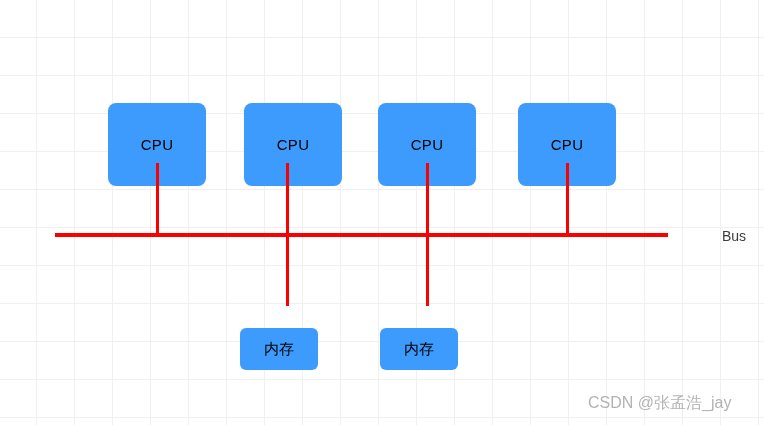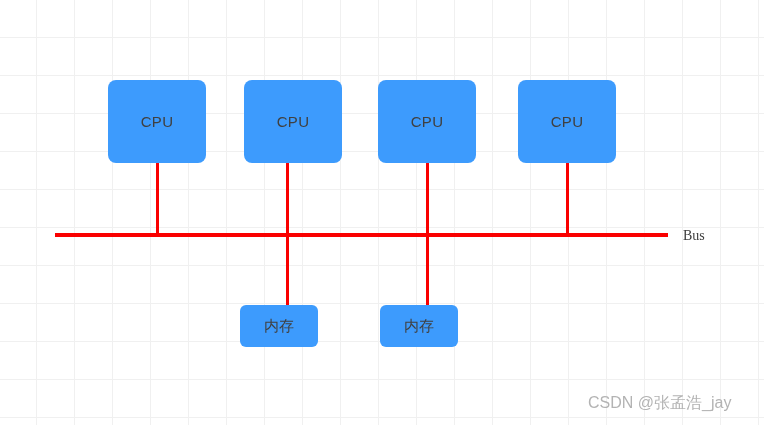--- a/index.html
+++ b/index.html
@@ -28,22 +28,23 @@
 
   
   .node {
     position: absolute;
     box-sizing: border-box;
     background: #3d9bfd;
     border-radius: 8px;
     display: flex;
     align-items: center;
     justify-content: center;
-    color: #404040;
+    color: #000000;
     user-select: none;
+    margin-top: 23px;
   }
   .node.cpu {
     width: 98px;
     height: 83px;
     font-size: 15px;
     letter-spacing: 0.3px;
   }
   .node.mem {
     width: 78px;
     height: 42px;
@@ -98,21 +99,21 @@
 
   <div class="wire-v" style="left:156px; top:163px; height:73px;"></div>
   <div class="wire-v" style="left:286px; top:163px; height:73px;"></div>
   <div class="wire-v" style="left:426px; top:163px; height:73px;"></div>
   <div class="wire-v" style="left:566px; top:163px; height:73px;"></div>
 
   <div class="wire-v" style="left:286px; top:234px; height:72px;"></div>
   <div class="wire-v" style="left:426px; top:234px; height:72px;"></div>
 
   <div class="wire-bus" style="left:55px; top:233px; width:613px;"></div>
-  <div class="bus-label" style="left:683px; top:228px;font-family:Liberation Serif, serif;">Bus</div>
+  <div class="bus-label" style="left:722px; top:228px;">Bus</div>
 
   <div class="node mem" style="left:240px; top:305px;">
     <span>内存</span>
   </div>
   <div class="node mem" style="left:380px; top:305px;">
     <span>内存</span>
   </div>
 
   <div class="watermark" style="left:588px; top:393px;">CSDN @张孟浩_jay</div>
 

